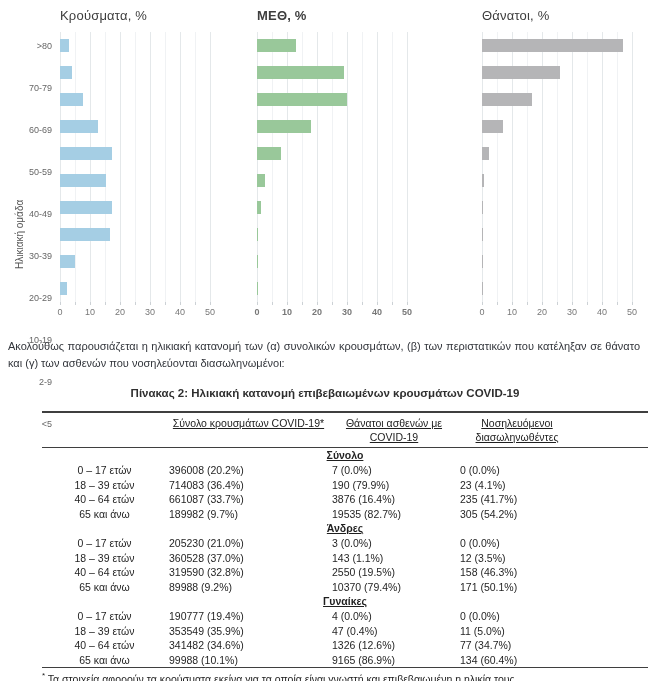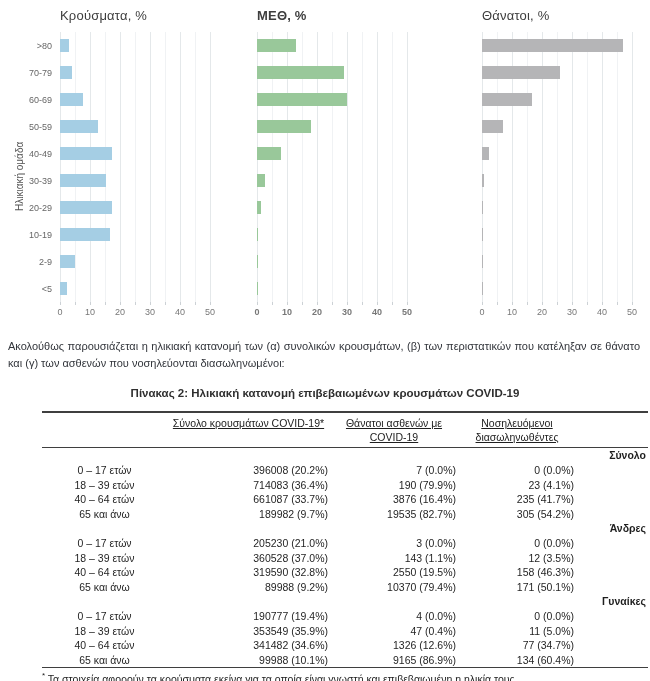--- a/index.html
+++ b/index.html
@@ -13,21 +13,21 @@
   .charts-row{display:flex;align-items:flex-start;padding:8px 0 0 12px;height:322px;box-sizing:border-box;}
   .chart-panel{display:flex;flex-direction:column;}
   .chart-title{font-size:13px;color:#3d3d3d;margin:0 0 9px 0;letter-spacing:.2px;}
   .chart-body{display:flex;flex-direction:row;}
   .y-axis{display:flex;flex-direction:row;margin-right:4px;}
   .y-title{
     writing-mode:vertical-rl;transform:rotate(180deg);
     font-size:10px;color:#555;display:flex;align-items:center;justify-content:center;
     width:14px;
   }
-  .y-labels{display:flex;flex-direction:column;width:30px;}
+  .y-labels{display:flex;flex-direction:column;width:30px;gap:15px;}
   .y-labels span{
     height:27px;display:flex;align-items:center;justify-content:flex-end;
     font-size:9px;color:#666;padding-right:4px;
   }
   .plot{
     position:relative;width:165px;height:270px;
     background-image:
       repeating-linear-gradient(90deg,#e4e8ea 0 1px,transparent 1px 30px),
       repeating-linear-gradient(90deg,#f0f2f4 0 1px,transparent 1px 15px);
   }
@@ -57,22 +57,22 @@
   table.data-table col.c3{width:128px;}
   table.data-table col.c4{width:118px;}
   table.data-table col.c5{width:72px;}
   table.data-table thead tr{border-top:2px solid #3f3f3f;border-bottom:1.5px solid #3f3f3f;text-decoration:underline;}
   table.data-table th{
     font-weight:normal;text-align:center;vertical-align:top;
     padding:4px 2px 3px 2px;line-height:1.3;color:#222;
   }
   table.data-table td{padding:0 2px;line-height:14.6px;white-space:nowrap;}
   td.rowlabel{text-align:center;padding-left:10px;}
-  td.num{text-align:right;}
-  tr.section td{font-weight:bold;text-align:right;padding-left:2px;}
+  td.num{text-align:left;}
+  tr.section td{font-weight:bold;text-align:center;padding-left:2px;text-decoration:underline;}
   tr.last-row{border-bottom:1.5px solid #3f3f3f;}
   .footnote{margin:3px 0 0 42px;font-size:10.5px;color:#222;}
   .footnote sup{font-size:8px;}
 </style>
 </head>
 <body>
 
 <div class="page">
 
   <div class="charts-row" id="chartsRow">

